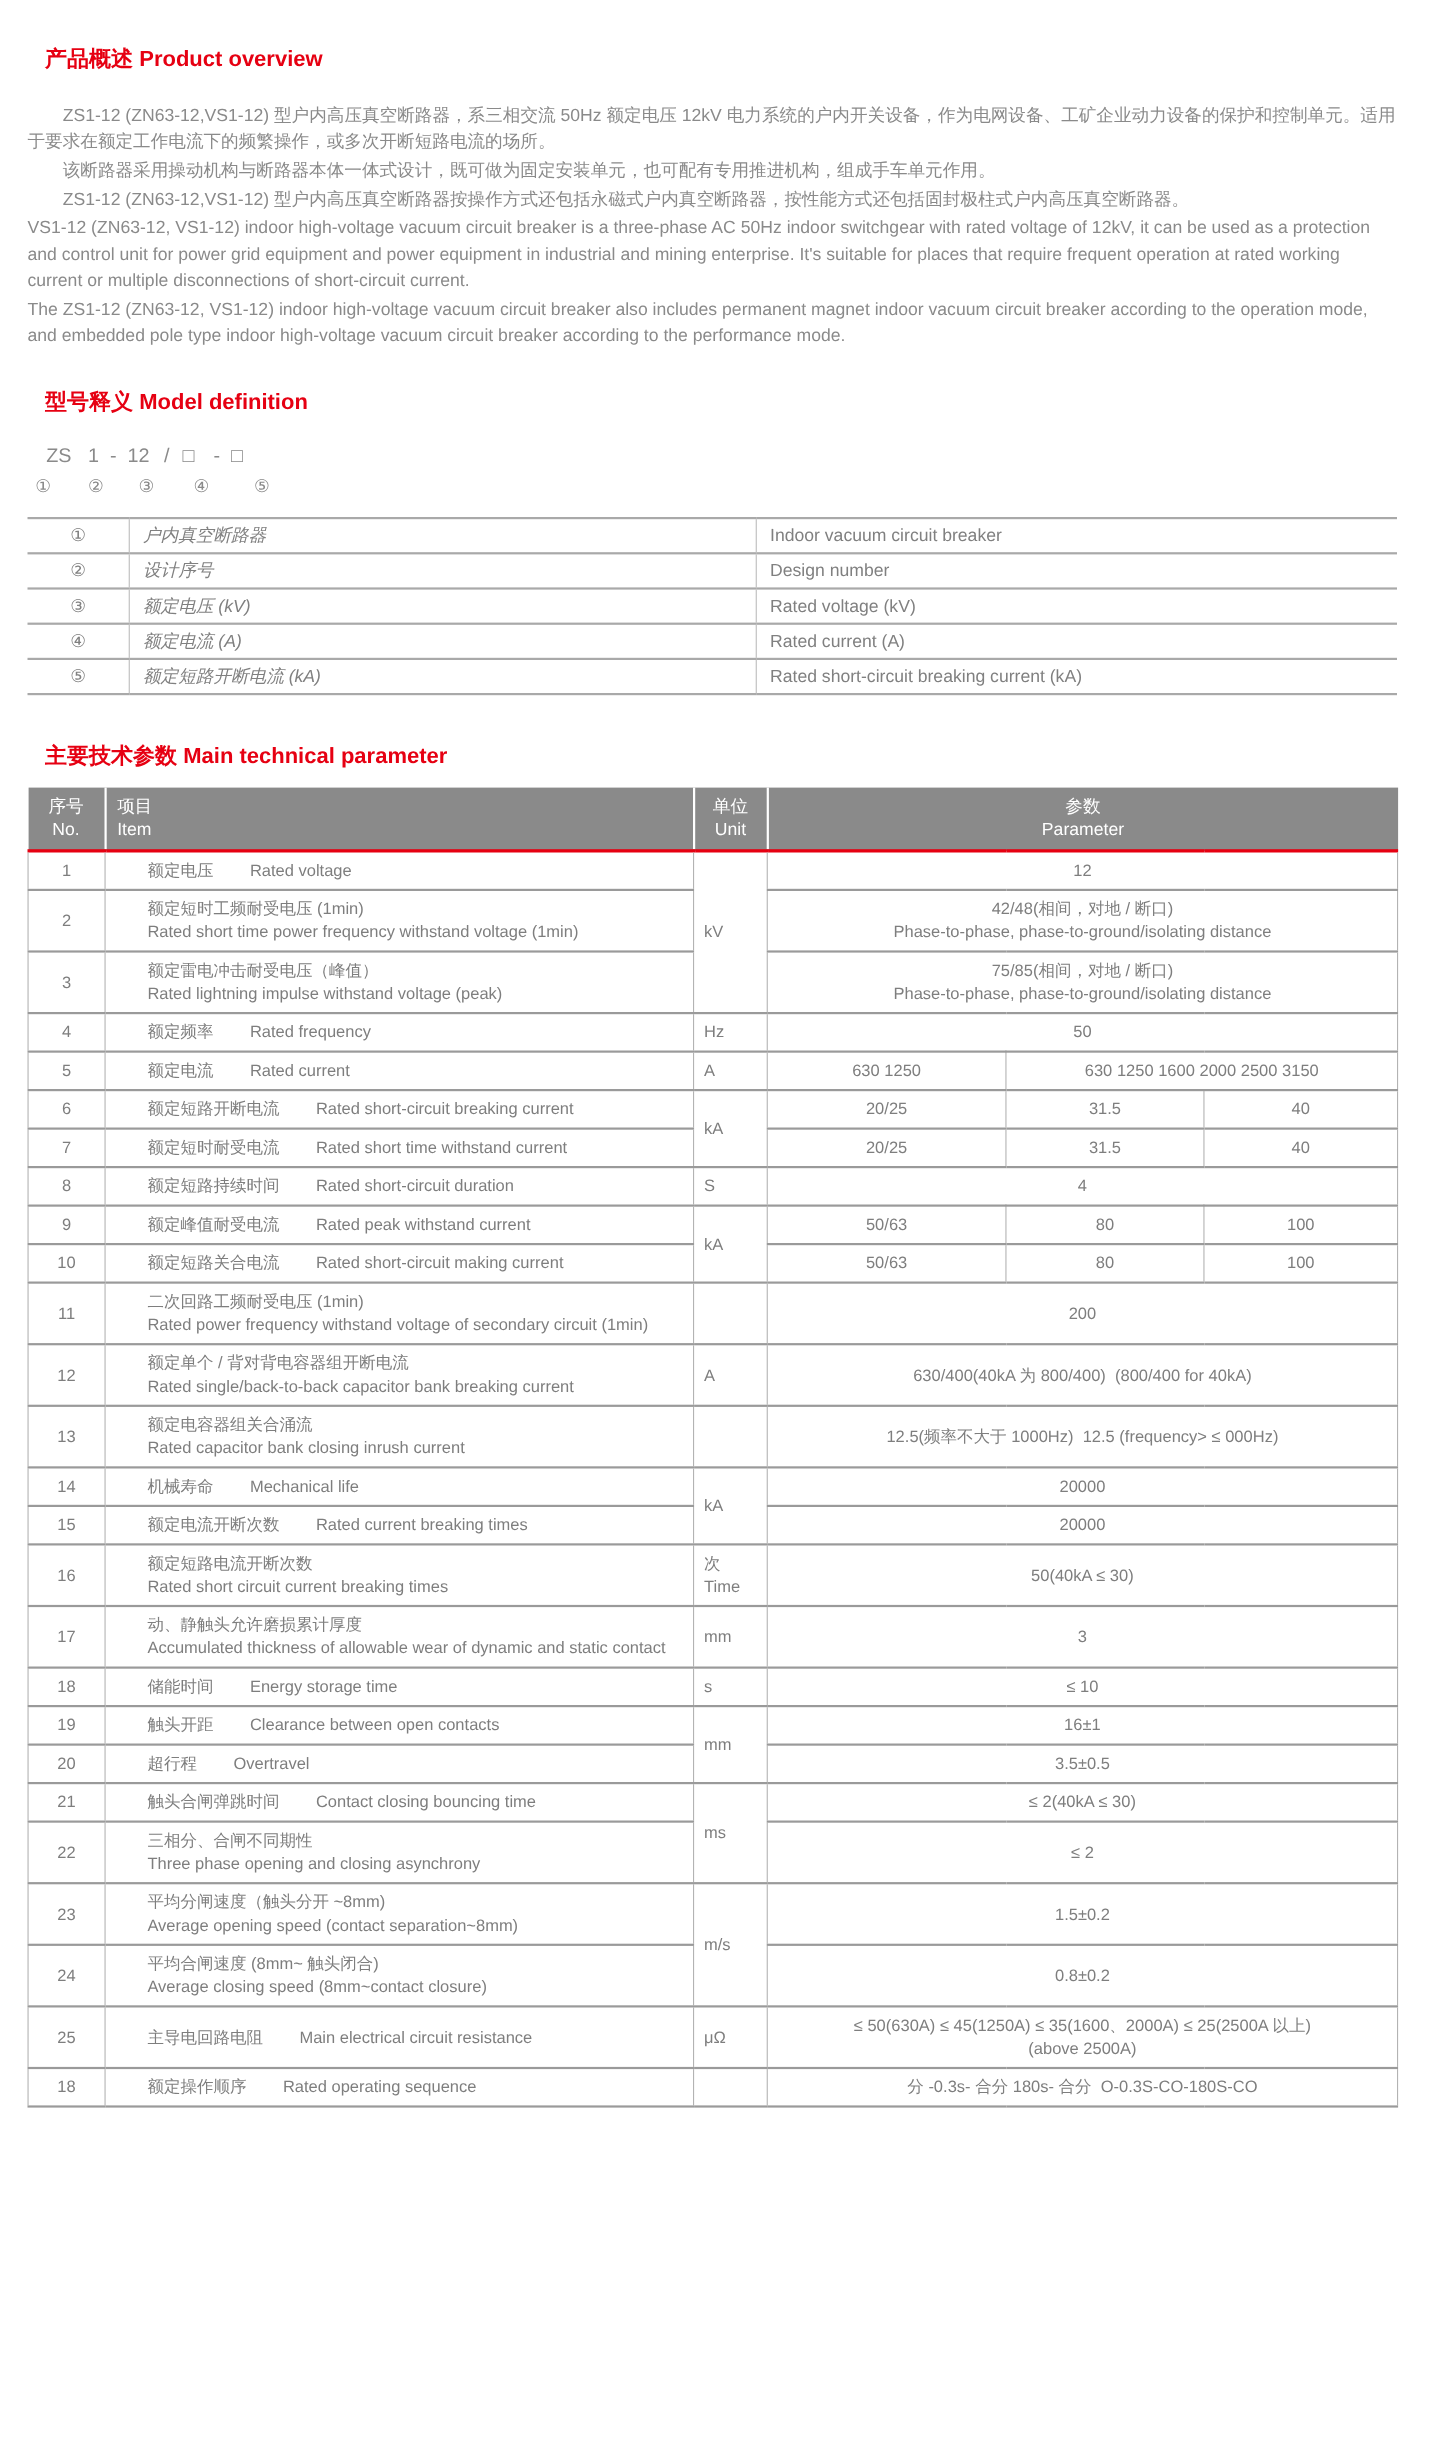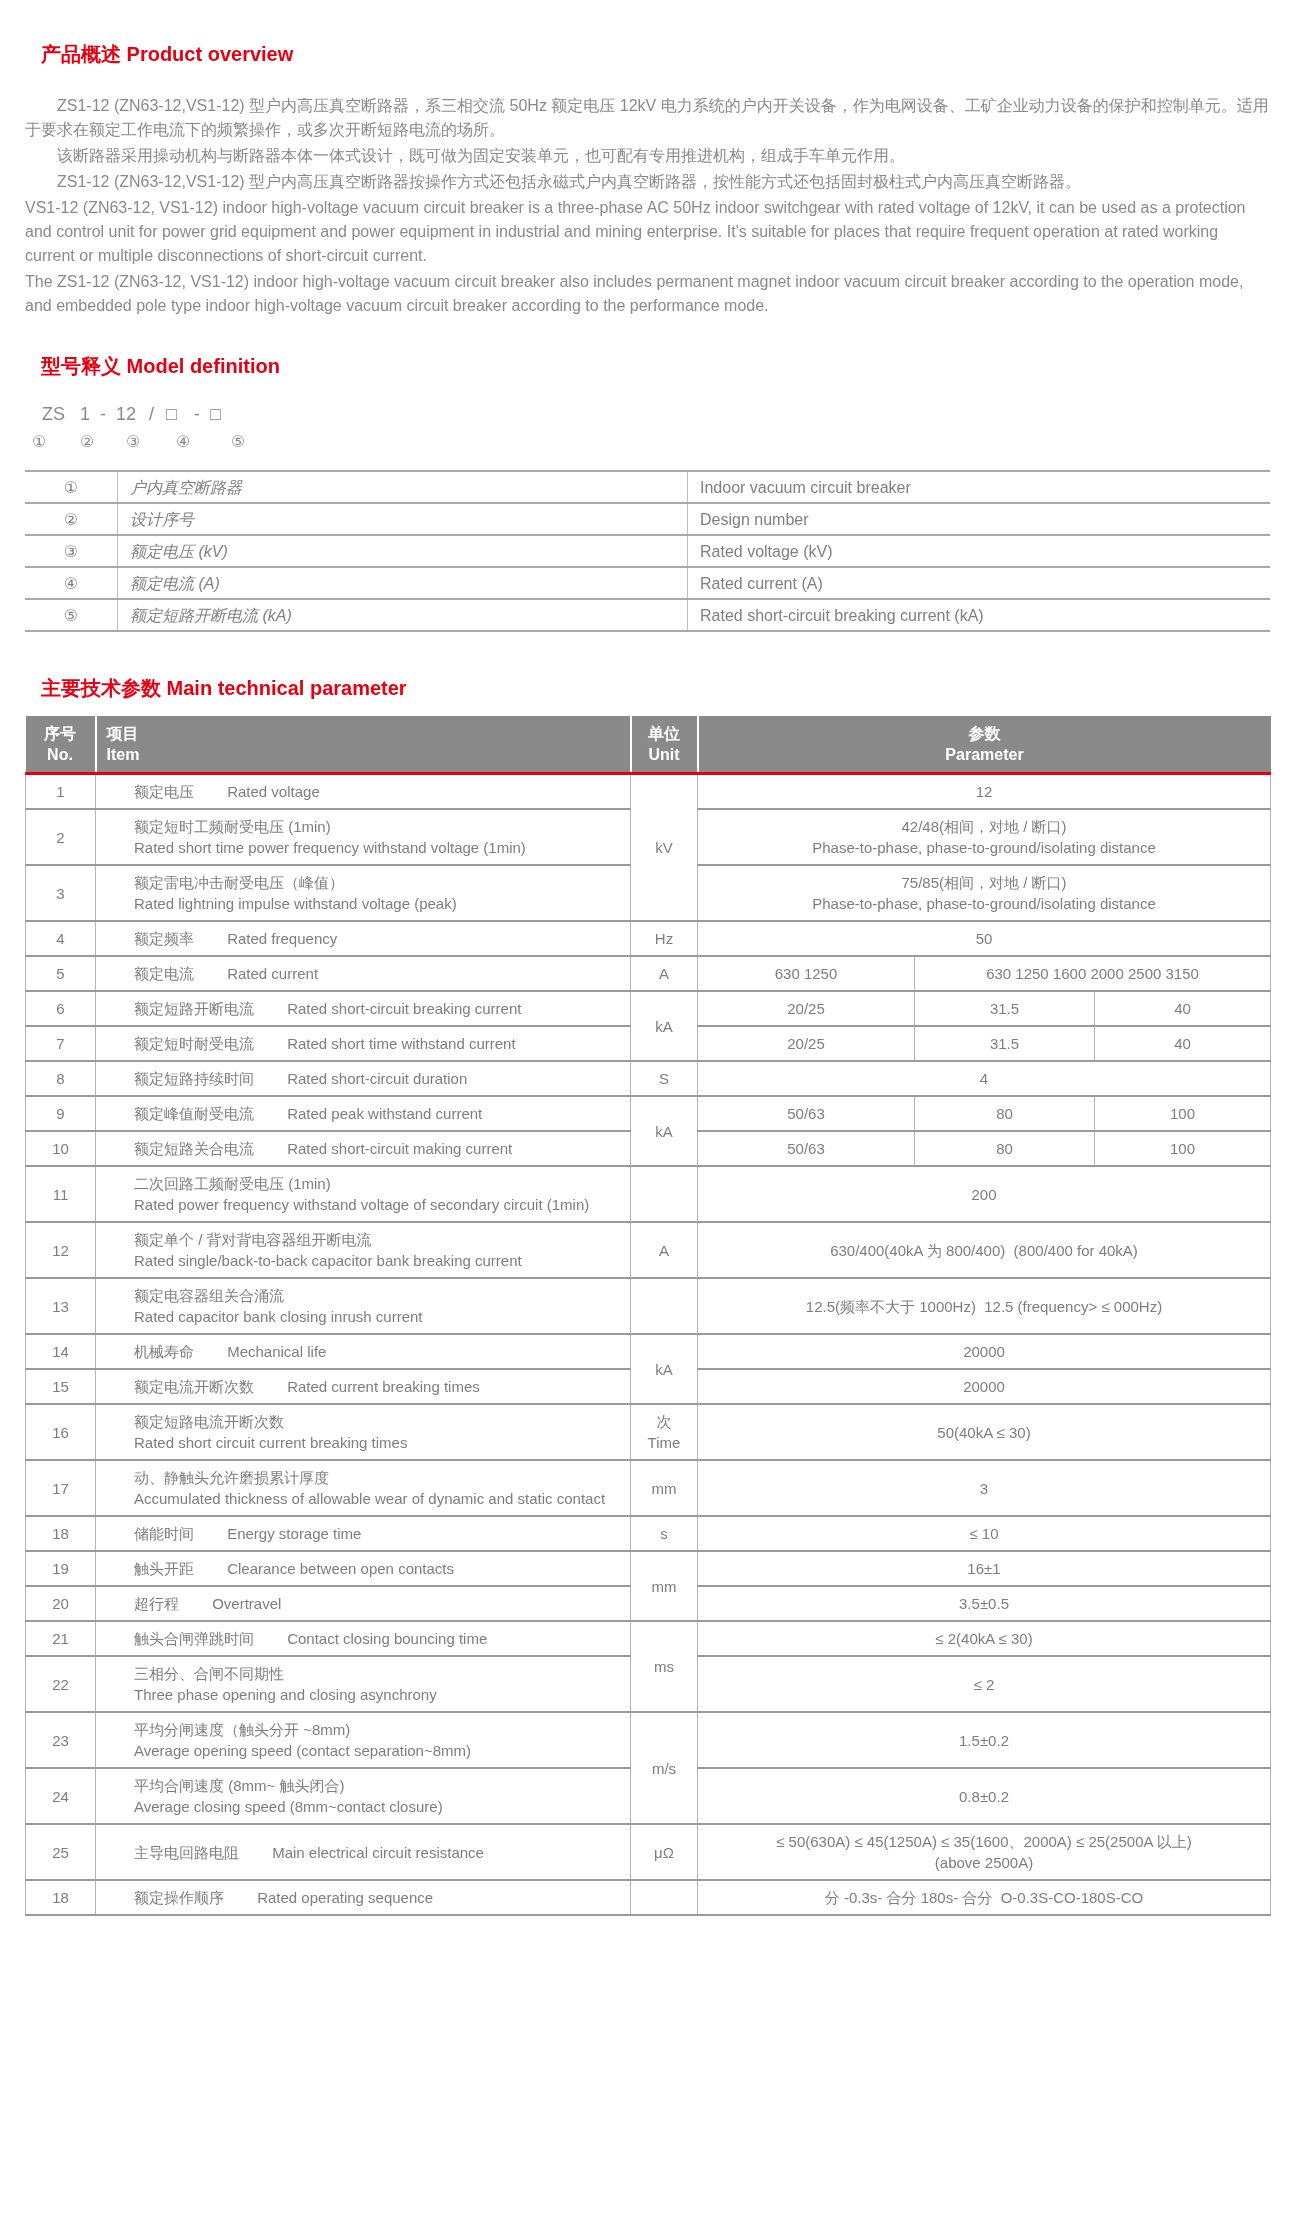--- a/index.html
+++ b/index.html
@@ -48,36 +48,36 @@
 
   .tech-section{margin-top:44px;}
   .param-table{width:100%;table-layout:fixed;font-size:15px;color:#7e7e7e;margin-top:14px;}
   .param-table col.c-no{width:70px;}
   .param-table col.c-item{width:535px;}
   .param-table col.c-unit{width:67px;}
   .param-table col.c-p1{width:217px;}
   .param-table col.c-p2{width:180px;}
   .param-table col.c-p3{width:176px;}
   .param-table th{
-    background:#8a8a8a;color:#fff;font-weight:bold;
+    background:#8a8a8a;color:#fff;font-weight:normal;
     font-size:16px;line-height:21px;padding:7px 10px;
     border-right:2px solid #fff;border-bottom:3px solid #e60011;
     text-align:left;vertical-align:middle;
   }
   .param-table th:last-child{border-right:none;}
   .param-table th span{display:block;}
   .param-table th.h-no,.param-table th.h-unit{text-align:center;}
   .param-table th.h-param{text-align:center;}
   .param-table td{
     border:1px solid #b3b3b3;
     border-top:2px solid #9a9a9a;border-bottom:2px solid #9a9a9a;
     padding:6px 9px;line-height:21px;vertical-align:middle;background:#fff;
   }
   .param-table td.no{text-align:center;}
-  .param-table td.unit{text-align:center;}
+  .param-table td.unit{text-align:left;}
   .param-table td.param{text-align:center;white-space:pre-wrap;}
   .param-table td.item .zh,.param-table td.item .en{display:inline;margin-left:29px;}
   .param-table td.item.stack .zh,.param-table td.item.stack .en{display:block;}
   .param-table .note{display:block;}
   .param-table td.unit .u2{display:block;}
 </style>
 </head>
 <body>
 
 <div class="content">

